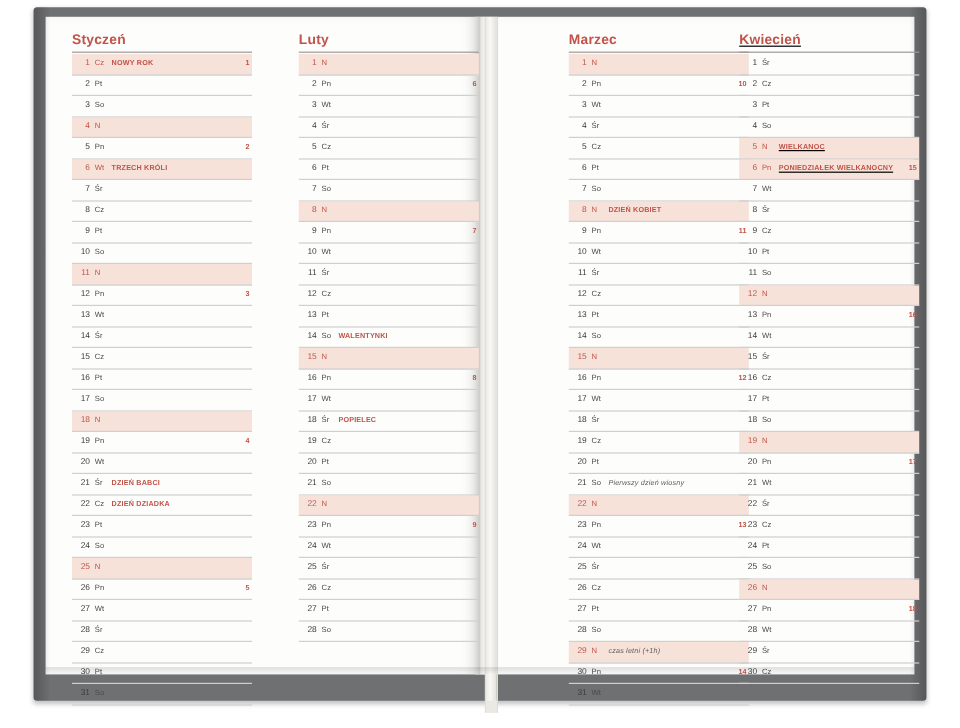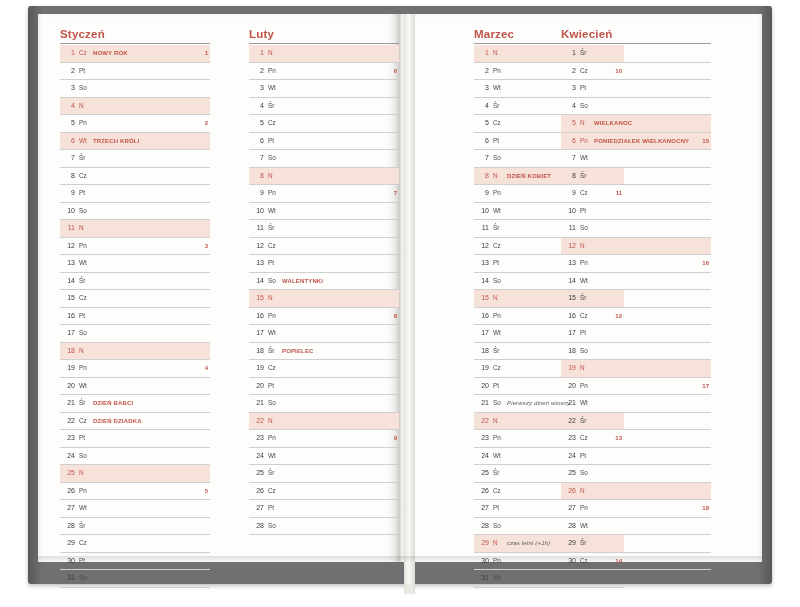--- a/index.html
+++ b/index.html
@@ -94,21 +94,21 @@
     width: 800px; height: 607px;
   }
   .month {
     position: absolute;
     top: 28px;
     width: 150px;
   }
   .month.m0 { left: 60px; }
   .month.m1 { left: 230px; margin-left: 19px; }
   .month.m2 { left: 450px; margin-left: 24px; }
-  .month.m3 { left: 561px; }
+  .month.m3 { left: 616px; text-decoration: underline; }
 
   .month-title {
     color: #c0544a;
     font-size: 11.5px;
     font-weight: bold;
     letter-spacing: .2px;
     padding-bottom: 3px;
     border-bottom: 1.3px solid #9a9a9a;
     margin-bottom: 1px;
   }

